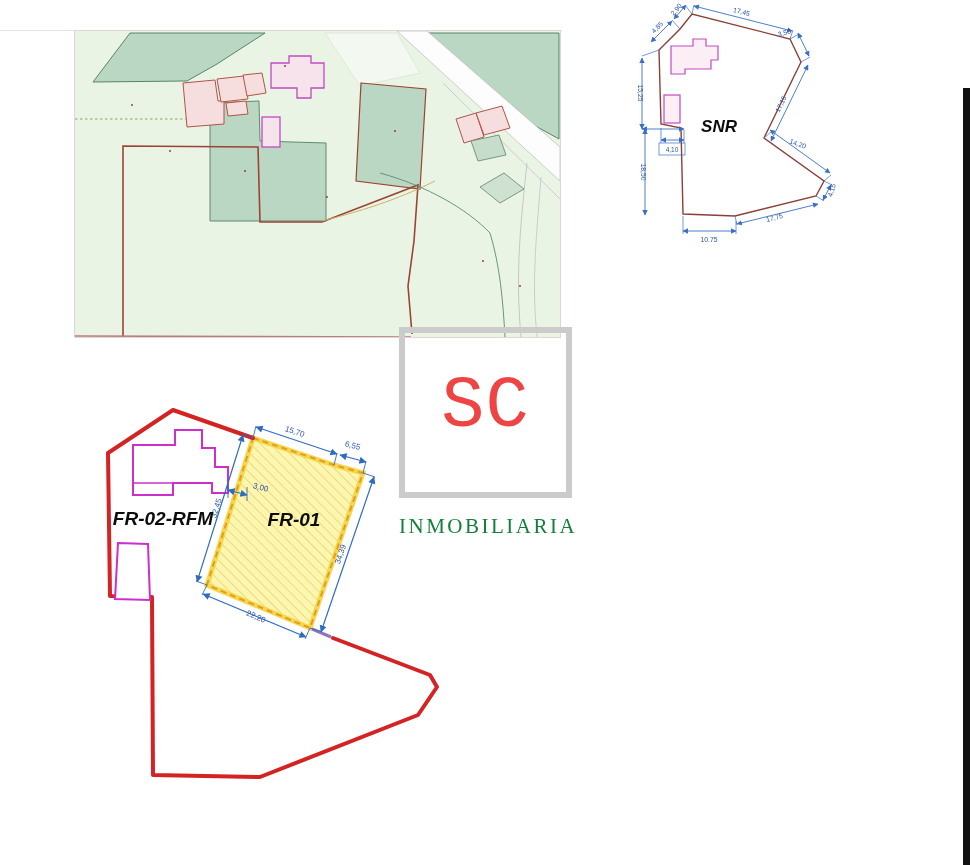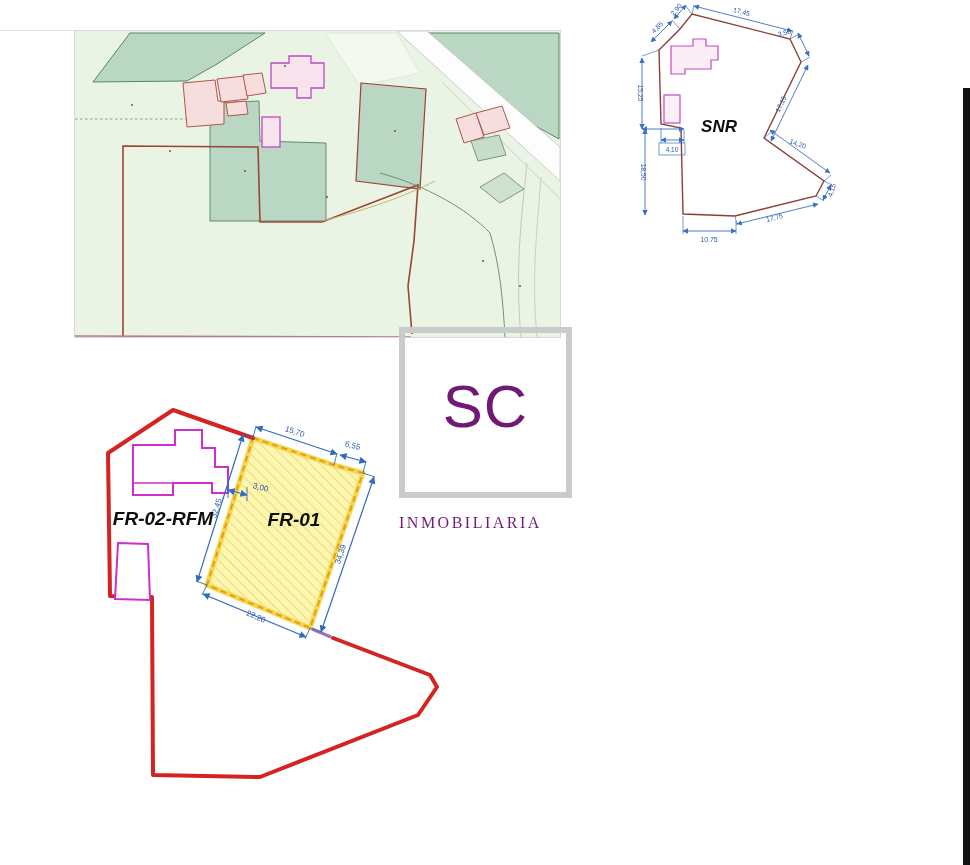--- a/index.html
+++ b/index.html
@@ -6,24 +6,24 @@
   #canvas{position:relative;width:970px;height:865px;background:#ffffff;overflow:hidden;
           font-family:"Liberation Sans",sans-serif;}
   .topline{position:absolute;left:0;top:30px;width:562px;height:1px;background:#e2e2e2;z-index:1;}
   .map-box{position:absolute;left:74px;top:30px;width:487px;height:308px;border:1px solid #d9d9d9;
            box-sizing:border-box;z-index:2;background:#eaf4e5;}
   .map-box svg{position:absolute;left:0;top:0;}
   .snr-box{position:absolute;left:628px;top:2px;width:224px;height:240px;z-index:2;}
   .plan-box{position:absolute;left:100px;top:403px;width:346px;height:392px;z-index:2;}
   .wm-square{position:absolute;left:399px;top:327px;width:173px;height:171px;border:6px solid #cbcbcb;
              box-sizing:border-box;z-index:3;display:flex;align-items:center;justify-content:center;}
-  .wm-logo{font-family:Liberation Sans, sans-serif;font-size:60px;font-weight:400;color:#701a75;
+  .wm-logo{font-family:Liberation Mono, monospace;font-size:72px;font-weight:400;color:#ef4444;
            letter-spacing:1px;transform:translateY(-6px);}
   .wm-brand{position:absolute;left:399px;top:514px;z-index:3;font-family:"Liberation Serif",serif;
-            font-size:16px;letter-spacing:2.5px;color:#701a75;white-space:nowrap;}
+            font-size:21px;letter-spacing:2.5px;color:#15803d;white-space:nowrap;}
   .edge-strip{position:absolute;left:963px;top:88px;width:7px;height:777px;background:#121212;z-index:5;}
   .dimtxt{font-family:"Liberation Sans",sans-serif;fill:#2c56a8;}
   .biglbl{font-family:"Liberation Sans",sans-serif;fill:#0d0d0d;font-weight:bold;font-style:italic;}
 </style>
 </head>
 <body>
 
 <div id="canvas">
 
   <div class="topline"></div>

